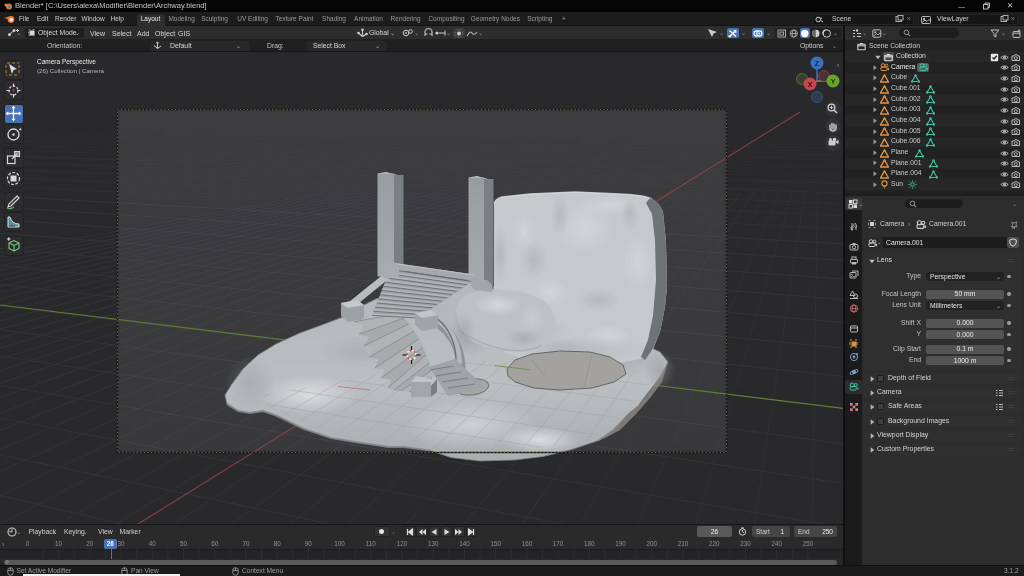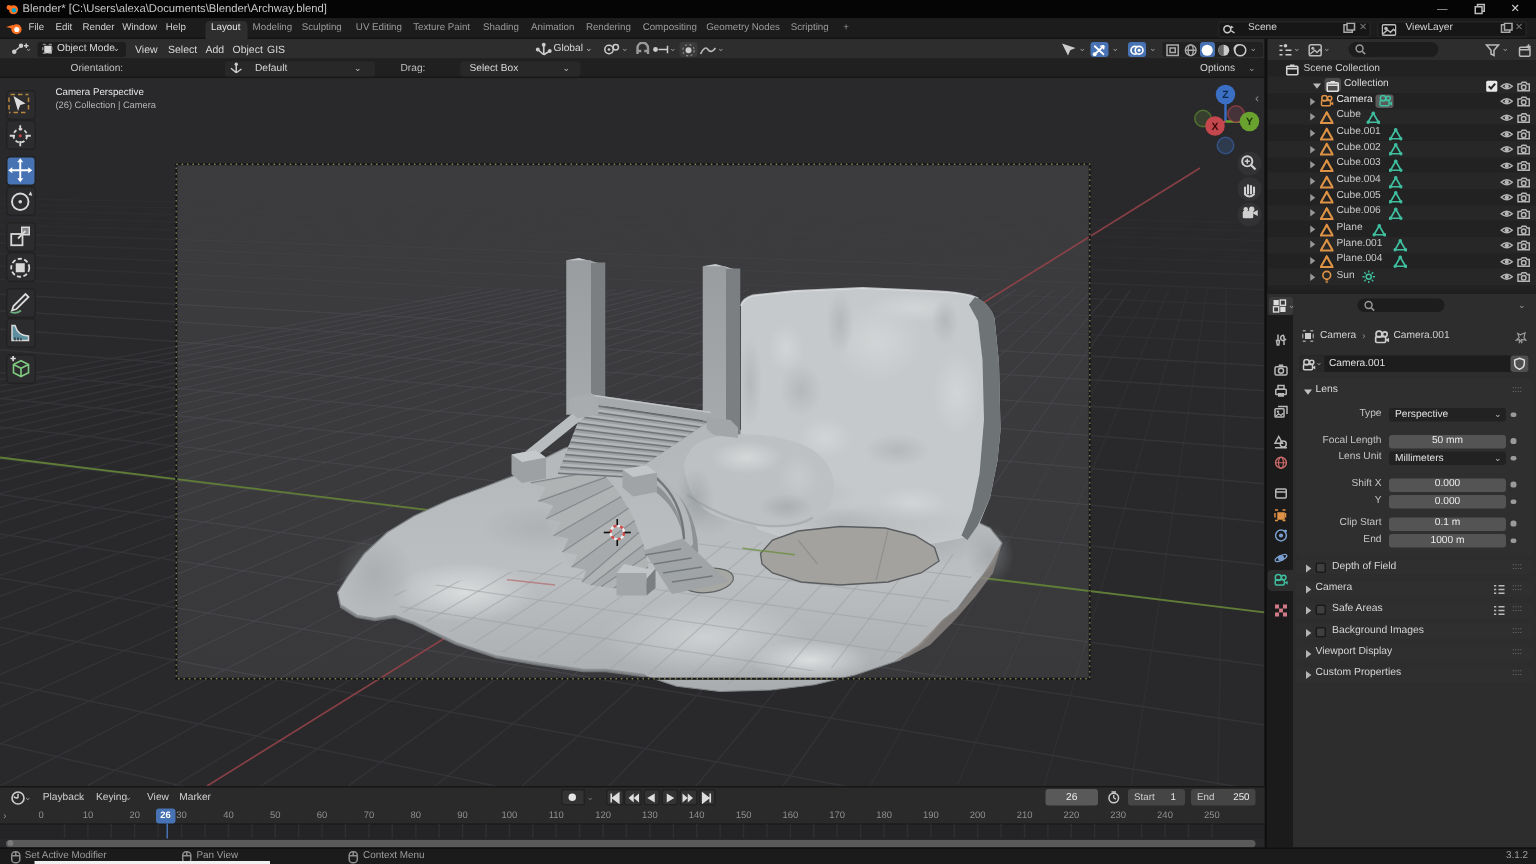--- a/index.html
+++ b/index.html
@@ -480,21 +480,21 @@
     <path d="M3,3 l3.5,0 m-1.75,-1.75 l0,3.5" stroke="#ddd" stroke-width="1.1"></path>
   </svg>
 <div style="left:37px;position:absolute;top:57.5px;font-size:6.5px;color:#e8e8e8;white-space:nowrap;line-height:8.5px;">Camera Perspective</div>
 <div style="left:37px;position:absolute;top:67px;font-size:6.2px;color:#b5b5b5;white-space:nowrap;line-height:8.2px;">(26) Collection | Camera</div>
 <div style="position:absolute;left:0px;top:0px;width:1024px;height:12px;background:#050505;"></div>
 <svg width="10" height="9" style="position:absolute;left:3px;top:1.5px">
     <circle cx="6" cy="4.5" r="3" fill="#ff7021"></circle>
     <circle cx="3" cy="3" r="1.6" fill="#ff7021"></circle>
     <circle cx="6.3" cy="4.8" r="1.5" fill="#04aad2"></circle>
   </svg>
-<div style="left:15px;position:absolute;top:1px;font-size:7.5px;color:#c9c9c9;white-space:nowrap;line-height:9.5px;">Blender* [C:\Users\alexa\Documents\Blender\Archway.blend]</div>
+<div style="left:15px;position:absolute;top:1px;font-size:7.5px;color:#c9c9c9;white-space:nowrap;line-height:9.5px;">Blender* [C:\Users\alexa\Modifier\Blender\Archway.blend]</div>
 <div style="left:958px;position:absolute;top:1.5px;font-size:7px;color:#bbb;white-space:nowrap;line-height:9px;">—</div>
 <svg width="8" height="8" style="position:absolute;left:982px;top:2px">
     <rect x="1.5" y="2.5" width="4.5" height="4.5" fill="none" stroke="#bbb" stroke-width="1"></rect>
     <path d="M3,2.5 L3,1 L7.5,1 L7.5,5.5 L6,5.5" fill="none" stroke="#bbb" stroke-width="1"></path>
   </svg>
 <div style="left:1007px;position:absolute;top:1px;font-size:7.5px;color:#ccc;white-space:nowrap;line-height:9.5px;">✕</div>
 <div style="position:absolute;left:0px;top:12px;width:1024px;height:14px;background:#1c1c1c;border-bottom:1px solid #141414;box-sizing:border-box;"></div>
 <svg width="11" height="9" style="position:absolute;left:4px;top:15px">
     <circle cx="7" cy="4.5" r="3.4" fill="#ff7021"></circle>
     <circle cx="7.2" cy="4.7" r="1.7" fill="#fff"></circle>

